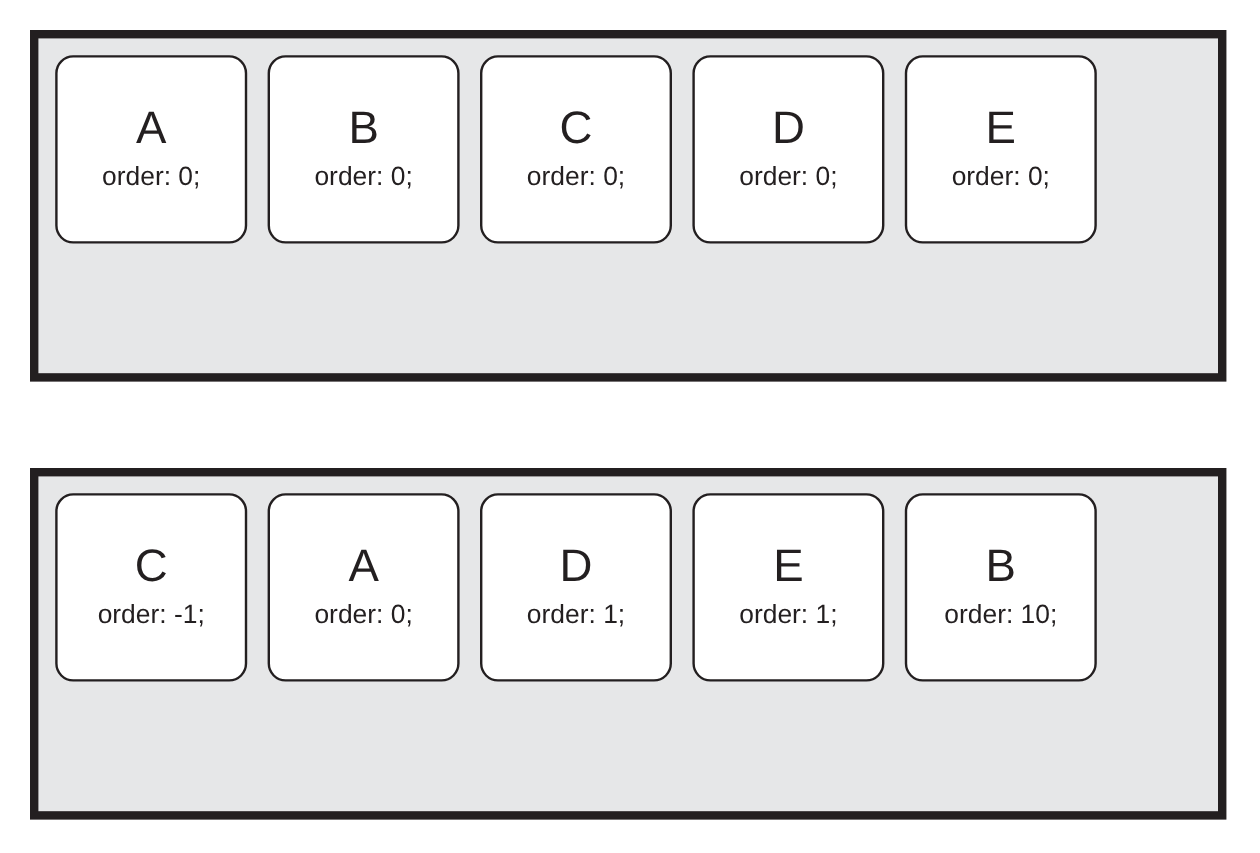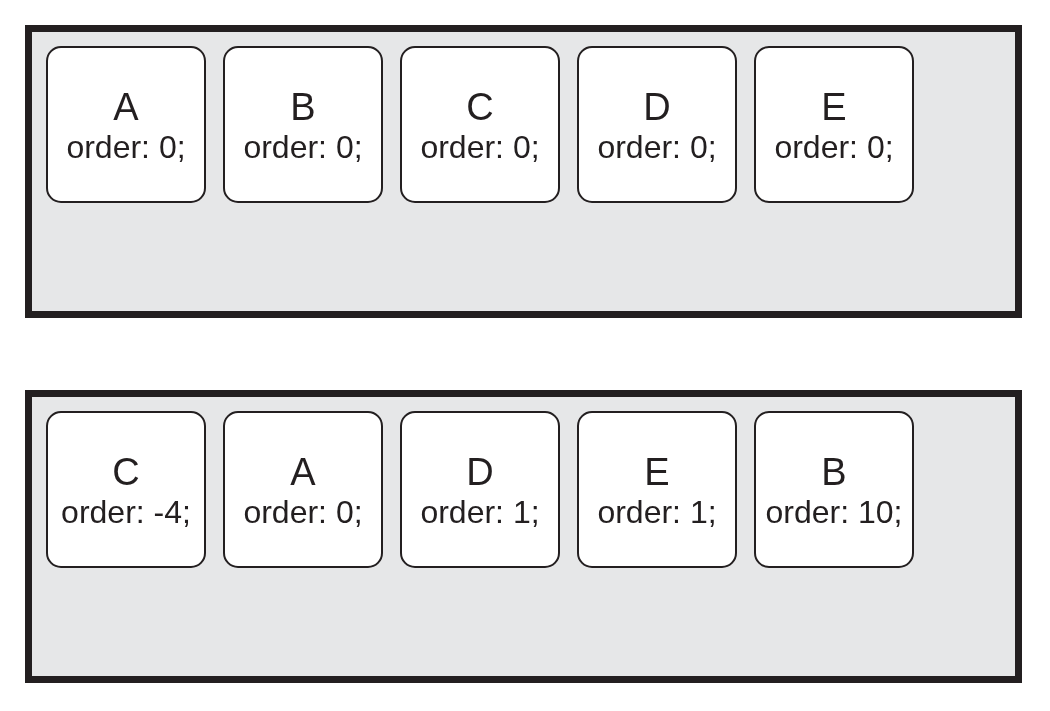--- a/index.html
+++ b/index.html
@@ -43,21 +43,21 @@
     justify-content: center;
     flex: 0 0 auto;
     color: #231f20;
   }
   .item-letter {
     font-size: 38px;
     line-height: 44px;
     text-align: center;
   }
   .item-order {
-    font-size: 32px;
+    font-size: 22px;
     line-height: 36px;
     text-align: center;
     white-space: nowrap;
   }
 </style>
 </head>
 <body>
 
 <div class="flex-container first">
   <div class="flex-item">
@@ -78,21 +78,21 @@
   </div>
   <div class="flex-item">
     <div class="item-letter">E</div>
     <div class="item-order">order: 0;</div>
   </div>
 </div>
 
 <div class="flex-container second">
   <div class="flex-item">
     <div class="item-letter">C</div>
-    <div class="item-order">order: -4;</div>
+    <div class="item-order">order: -1;</div>
   </div>
   <div class="flex-item">
     <div class="item-letter">A</div>
     <div class="item-order">order: 0;</div>
   </div>
   <div class="flex-item">
     <div class="item-letter">D</div>
     <div class="item-order">order: 1;</div>
   </div>
   <div class="flex-item">

